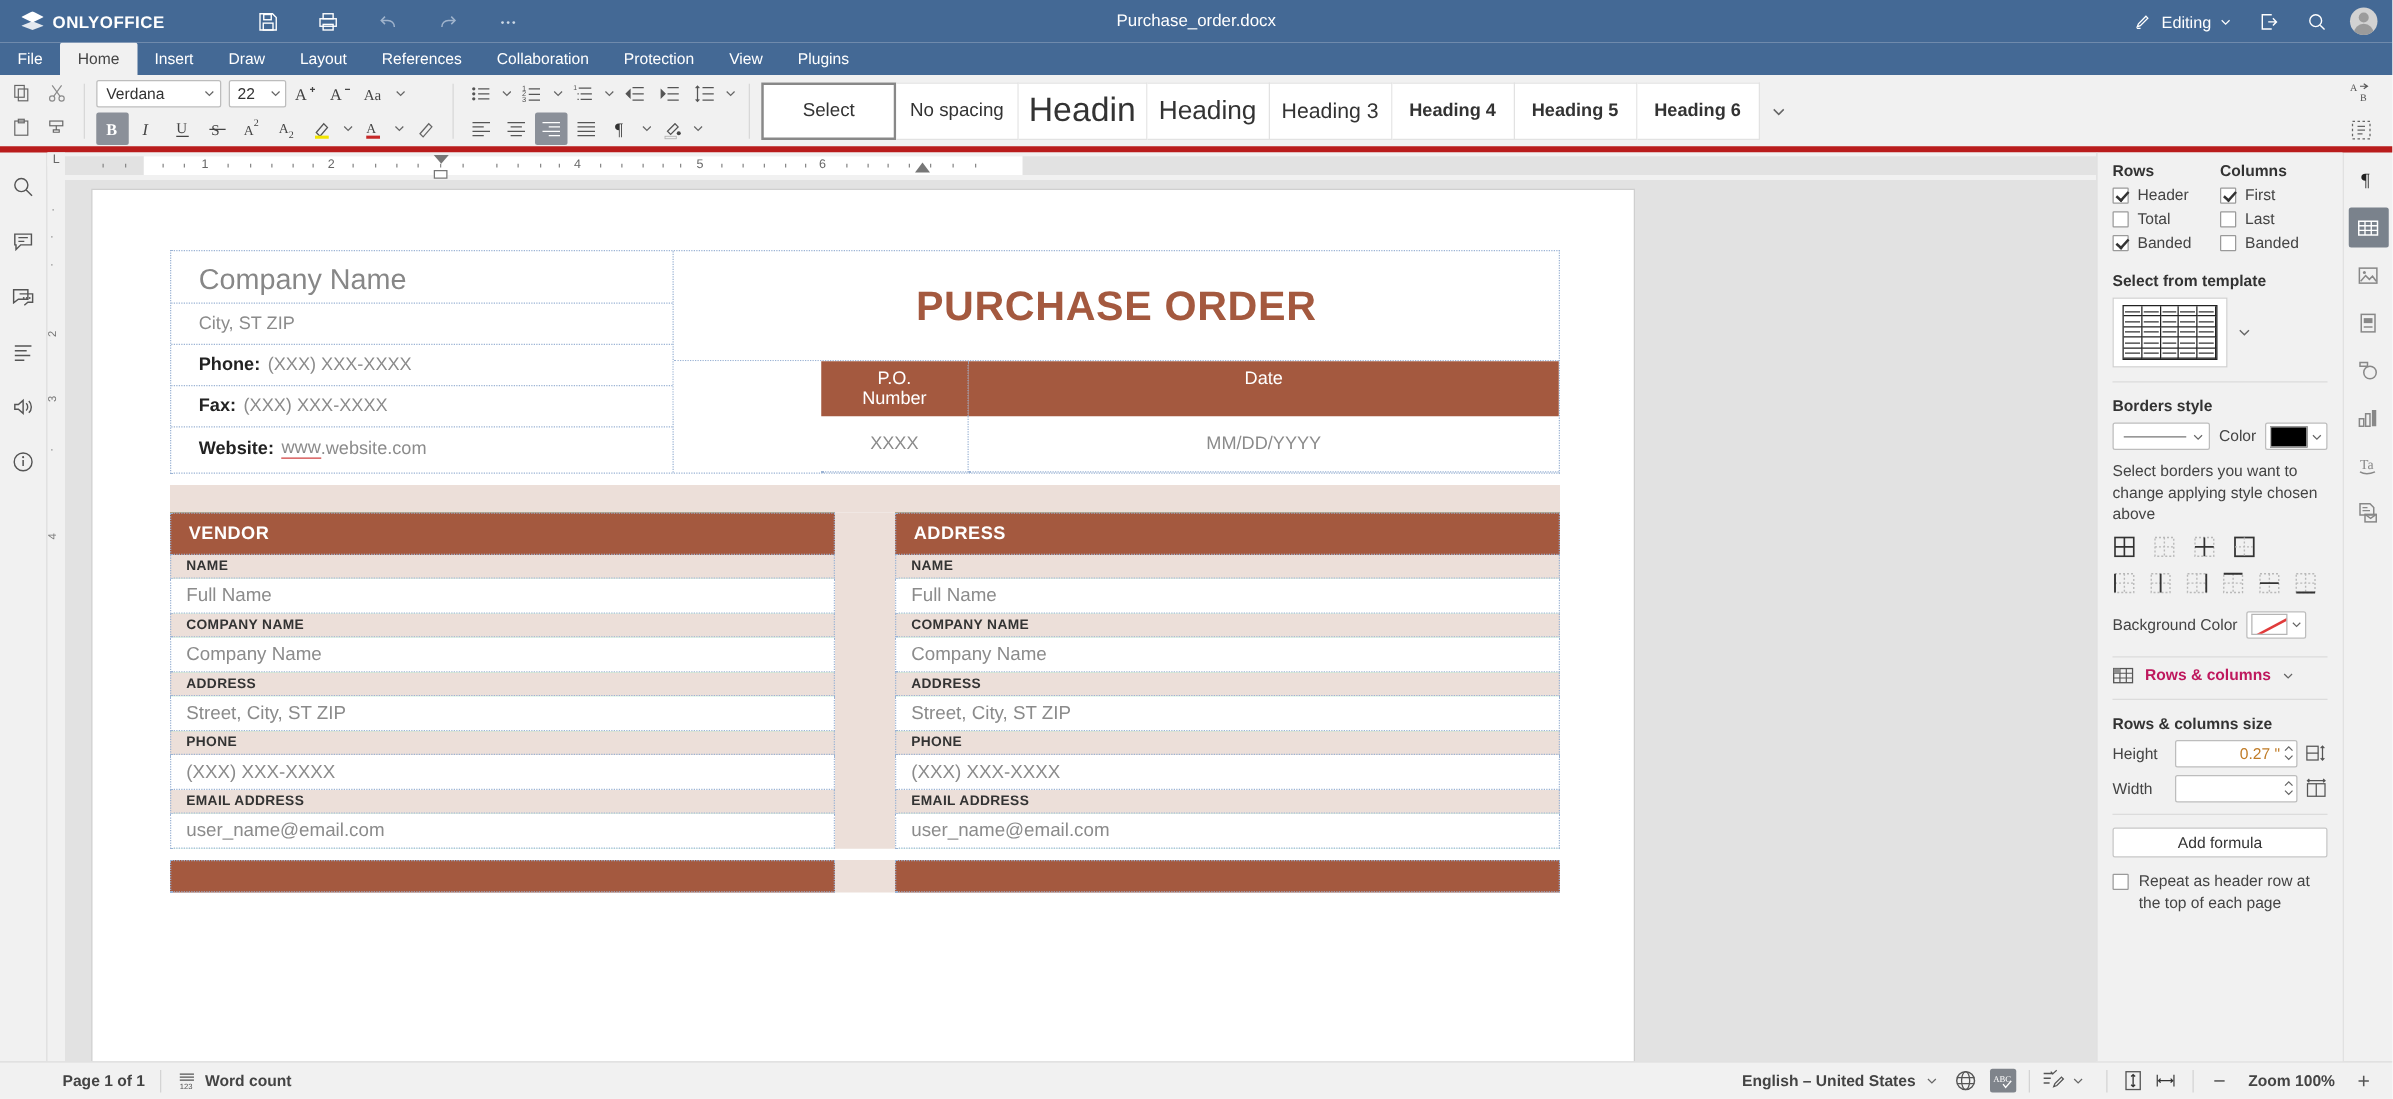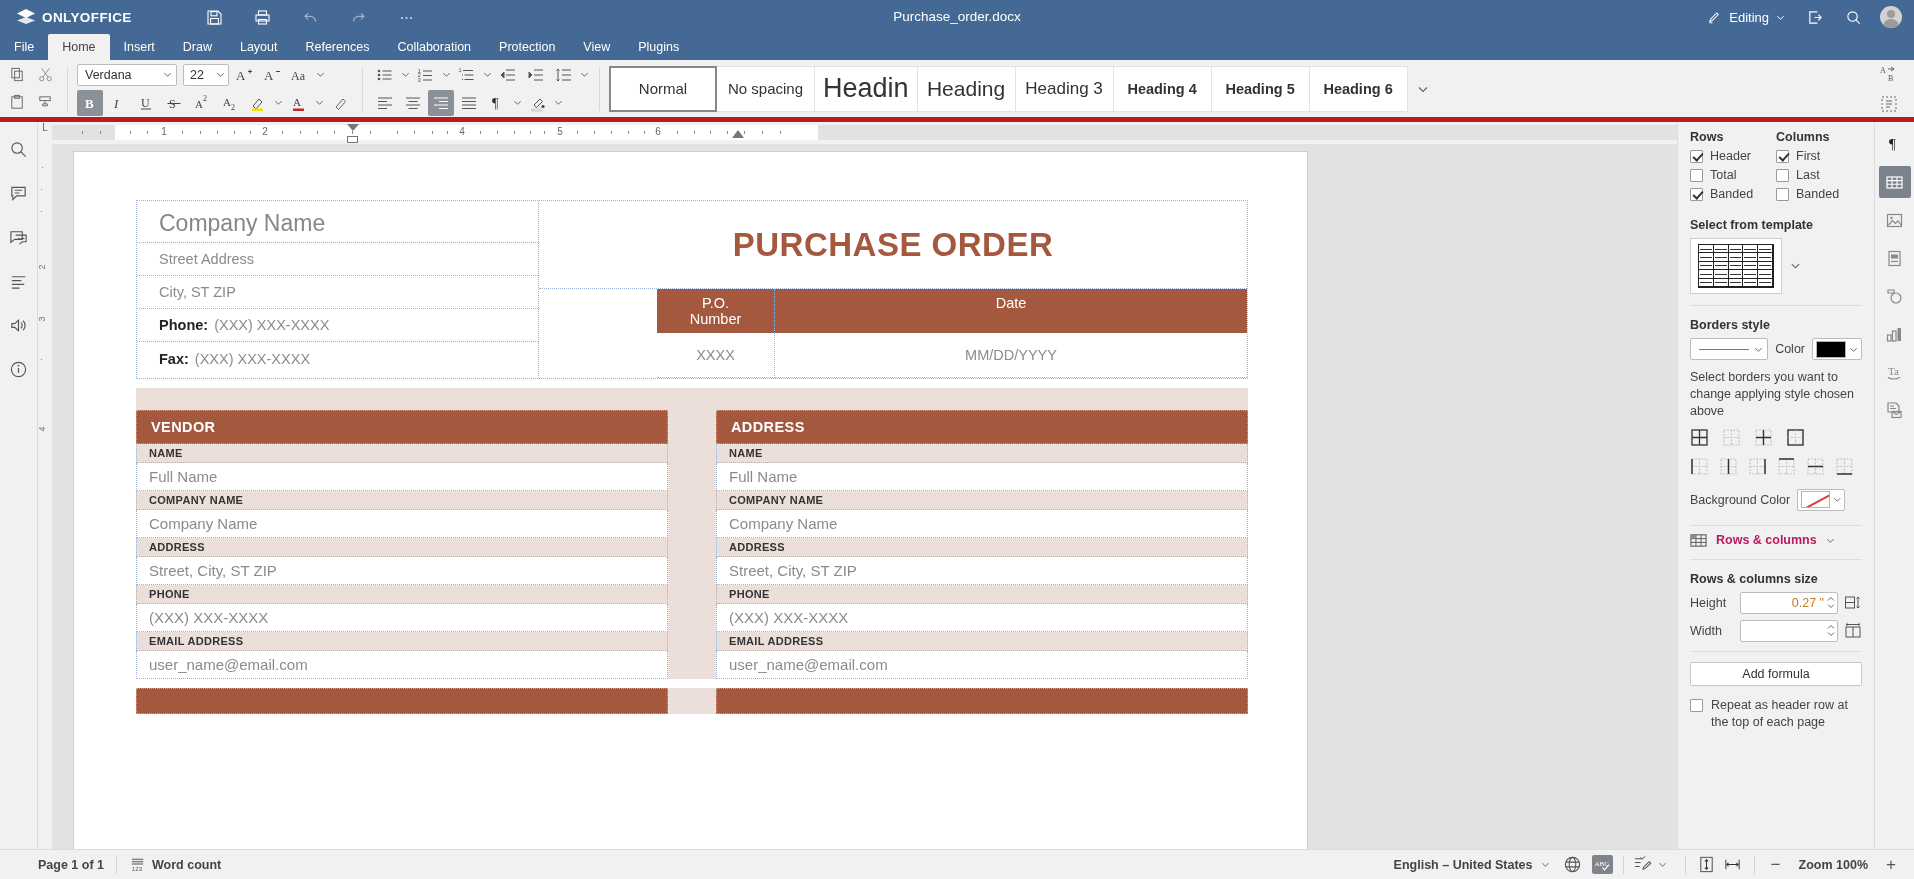--- a/index.html
+++ b/index.html
@@ -603,21 +603,21 @@
               <path d="M1.5 3.5L5 7l3.5-3.5" fill="none" stroke="#666" stroke-width="1.1"></path>
             </svg>
           </div>
       </div>
     </div>
 
     <div class="rsep"></div>
 
     <div class="styles">
       <div class="stylecell sel" style="min-width:108px;">
-        <span style="font-size:15px;">Normal</span>
+        <span style="font-size:15px;">Select</span>
       </div>
       <div class="stylecell">
         <span style="font-size:15px;">No spacing</span>
       </div>
       <div class="stylecell">
         <span style="font-size:27px;">Headin</span>
       </div>
       <div class="stylecell">
         <span style="font-size:21px;">Heading</span>
       </div>
@@ -773,32 +773,34 @@
         <div class="pagewrap">
           <div class="page">
             <div class="doc">
 
               <div class="hdrtable">
                 <div class="hdrleft">
                   <div class="hdrcell big">
                     <span>Company Name</span>
                   </div>
                   <div class="hdrcell">
-                    <span class="gr">Street Address</span>
-                  </div>
-                  <div class="hdrcell">
                     <span class="gr">City, ST  ZIP</span>
                   </div>
                   <div class="hdrcell">
                     <b>Phone:</b>
                     <span class="gr">(XXX) XXX-XXXX</span>
                   </div>
                   <div class="hdrcell">
                     <b>Fax:</b>
                     <span class="gr">(XXX) XXX-XXXX</span>
+                  </div>
+                  <div class="hdrcell">
+                    <b>Website:</b>
+                    <span class="gr lnk">www</span>
+                      <span class="gr">.website.com</span>
                   </div>
                 </div>
                 <div class="hdrright">
                   <div class="potitle">PURCHASE ORDER</div>
                   <div class="potable">
                     <div class="porow head">
                       <div class="pospacer" style="background:#fff;"></div>
                       <div class="pocell" style="flex:0 0 118px;">
                         <span>P.O.</span><br>
                         <span>Number</span>
@@ -1156,21 +1158,21 @@
             <path d="M5 5h4M5 7.5h6" stroke="#888" stroke-width="1"></path>
             <rect x="7" y="10.5" width="9" height="6" fill="none" stroke="#888" stroke-width="1.2"></rect>
             <path d="M7 10.5l4.5 3.2L16 10.5" fill="none" stroke="#888" stroke-width="1.1"></path>
           </svg>
       </div>
     </div>
   </div>
 
   <div class="statusbar">
     <div class="sb-l">
-      <div class="sb-item" style="font-weight:bold;padding-left:38px;text-align:right;">Page 1 of 1</div>
+      <div class="sb-item" style="font-weight:bold;padding-left:50px;text-align:right;">Page 1 of 1</div>
       <div class="sb-div"></div>
       <div class="sb-item">
         <svg width="17" height="17" viewBox="0 0 18 18">
             <path d="M3 3.5h12M3 6h12M3 8.5h12" stroke="#555" stroke-width="1.1"></path>
             <text x="3" y="16" font-size="6.5" fill="#555" font-family="Liberation Sans, sans-serif">123</text>
           </svg>
         <span style="font-weight:bold;">Word count</span>
       </div>
     </div>
     <div class="sb-r">

